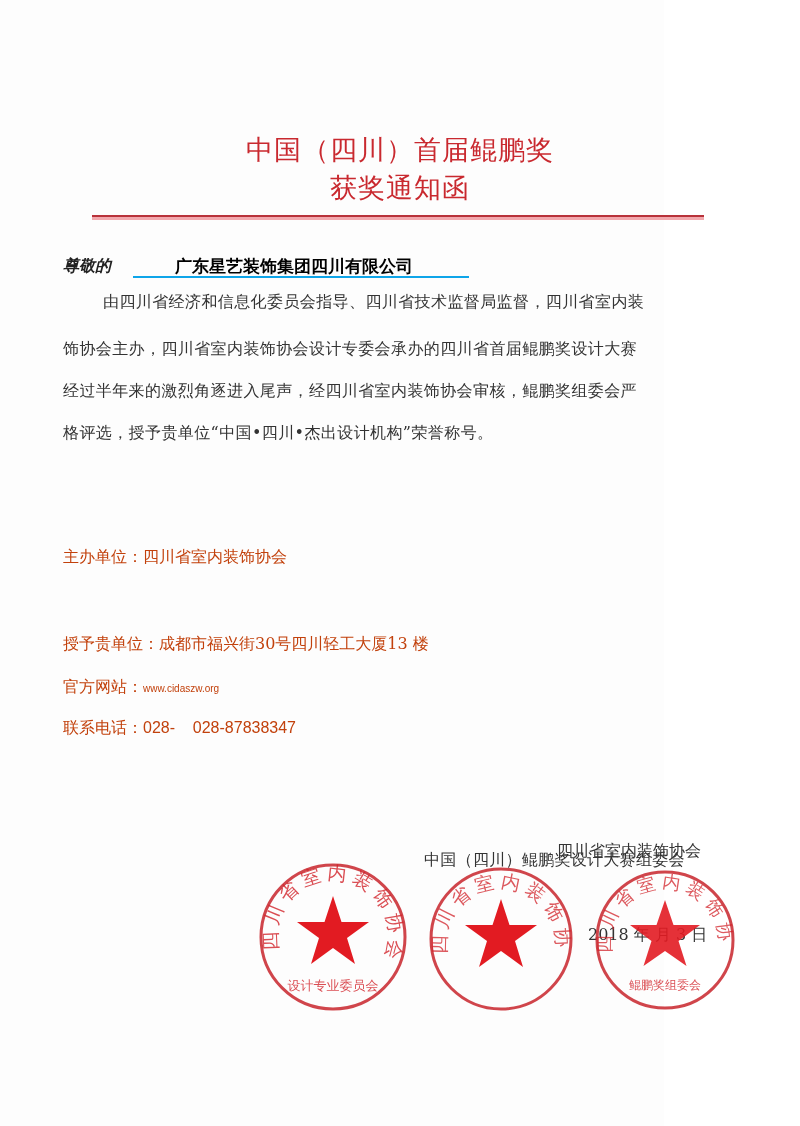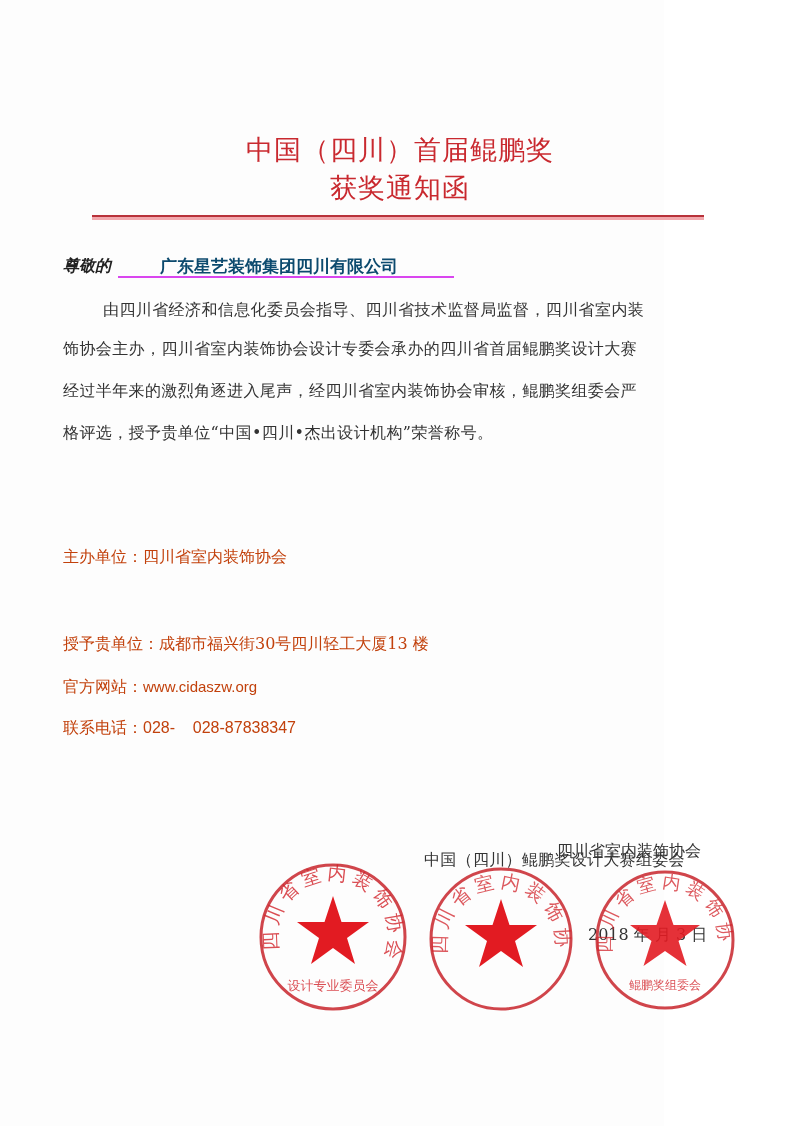--- a/index.html
+++ b/index.html
@@ -14,23 +14,23 @@
     color: #c9292f; font-size: 27px; letter-spacing: 1px; font-weight: normal;
   }
   .title.l1 { top: 132px; padding-right: 10px; }
   .title.l2 { top: 170px; padding-right: 15px; }
   .rule { position: absolute; left: 92px; width: 612px; }
   .rule.a { top: 215px; height: 2px; background: #b8323a; }
   .rule.b { top: 217px; height: 3px; background: #f2a8ad; }
 
   .salutation { position: absolute; left: 63px; top: 256px; font-family: "DejaVu Sans", "Liberation Sans", sans-serif; font-weight: bold; font-size: 16px; color: #222; font-style: italic; }
   .recipient {
-    position: absolute; left: 118px; top: 252px; width: 336px; height: 24px;
-    border-bottom: 2px solid #d946ef;
-    font-family: "DejaVu Sans", "Liberation Sans", sans-serif; font-weight: bold; font-size: 17px; color: #0c4a6e;
+    position: absolute; left: 133px; top: 252px; width: 336px; height: 24px;
+    border-bottom: 2px solid #0ea5e9;
+    font-family: "DejaVu Sans", "Liberation Sans", sans-serif; font-weight: bold; font-size: 17px; color: #000000;
   }
   .recipient span { position: absolute; left: 42px; top: 3px; white-space: nowrap; }
 
   .para-line { position: absolute; white-space: nowrap; font-size: 16px; color: #333; letter-spacing: 0.4px; }
 
   .info-line { position: absolute; left: 63px; white-space: nowrap; font-size: 16px; color: #c2410c; }
   .sans { font-family: "Liberation Sans", "DejaVu Sans", sans-serif; }
 
   .sig { position: absolute; white-space: nowrap; font-size: 16px; color: #333; }
 
@@ -45,33 +45,33 @@
   <div class="title l1">中国（四川）首届鲲鹏奖</div>
   <div class="title l2">获奖通知函</div>
   <div class="rule a"></div>
   <div class="rule b"></div>
 
   <div class="salutation">尊敬的</div>
   <div class="recipient">
     <span>广东星艺装饰集团四川有限公司</span>
   </div>
 
-  <div class="para-line" style="left:103px; top:300px;">由四川省经济和信息化委员会指导、四川省技术监督局监督，四川省室内装</div>
+  <div class="para-line" style="left:103px; top:292px;">由四川省经济和信息化委员会指导、四川省技术监督局监督，四川省室内装</div>
   <div class="para-line" style="left:63px; top:339px;">饰协会主办，四川省室内装饰协会设计专委会承办的四川省首届鲲鹏奖设计大赛</div>
   <div class="para-line" style="left:63px; top:381px;">经过半年来的激烈角逐进入尾声，经四川省室内装饰协会审核，鲲鹏奖组委会严</div>
   <div class="para-line" style="left:63px; top:423px;">格评选，授予贵单位“中国•四川•杰出设计机构”荣誉称号。</div>
 
   <div class="info-line" style="top:547px;">
     <span>主办单位：</span><span>四川省室内装饰协会</span>
   </div>
   <div class="info-line" style="top:634px;">
     <span>授予贵单位：</span><span>成都市福兴街30号四川轻工大厦13 楼</span>
   </div>
   <div class="info-line" style="top:677px;">
-    <span>官方网站：</span><span class="sans" style="font-size:15px;">www.cidaszw.org</span>
+    <span>官方网站：</span><span class="sans" style="font-size:10px;">www.cidaszw.org</span>
   </div>
   <div class="info-line" style="top:718px;">
     <span>联系电话：</span><span class="sans" style="font-size:16px; white-space:pre;">028-    028-87838347</span>
   </div>
 
   <div class="sig" style="left:557px; top:841px;">四川省室内装饰协会</div>
   <div class="sig" style="left:424px; top:850px; letter-spacing:0.3px;">中国（四川）鲲鹏奖设计大赛组委会</div>
   <div class="sig" style="left:588px; top:925px;">2018 年  月 3 日</div>
 
   <div class="stamp" style="left:258px; top:862px;">

